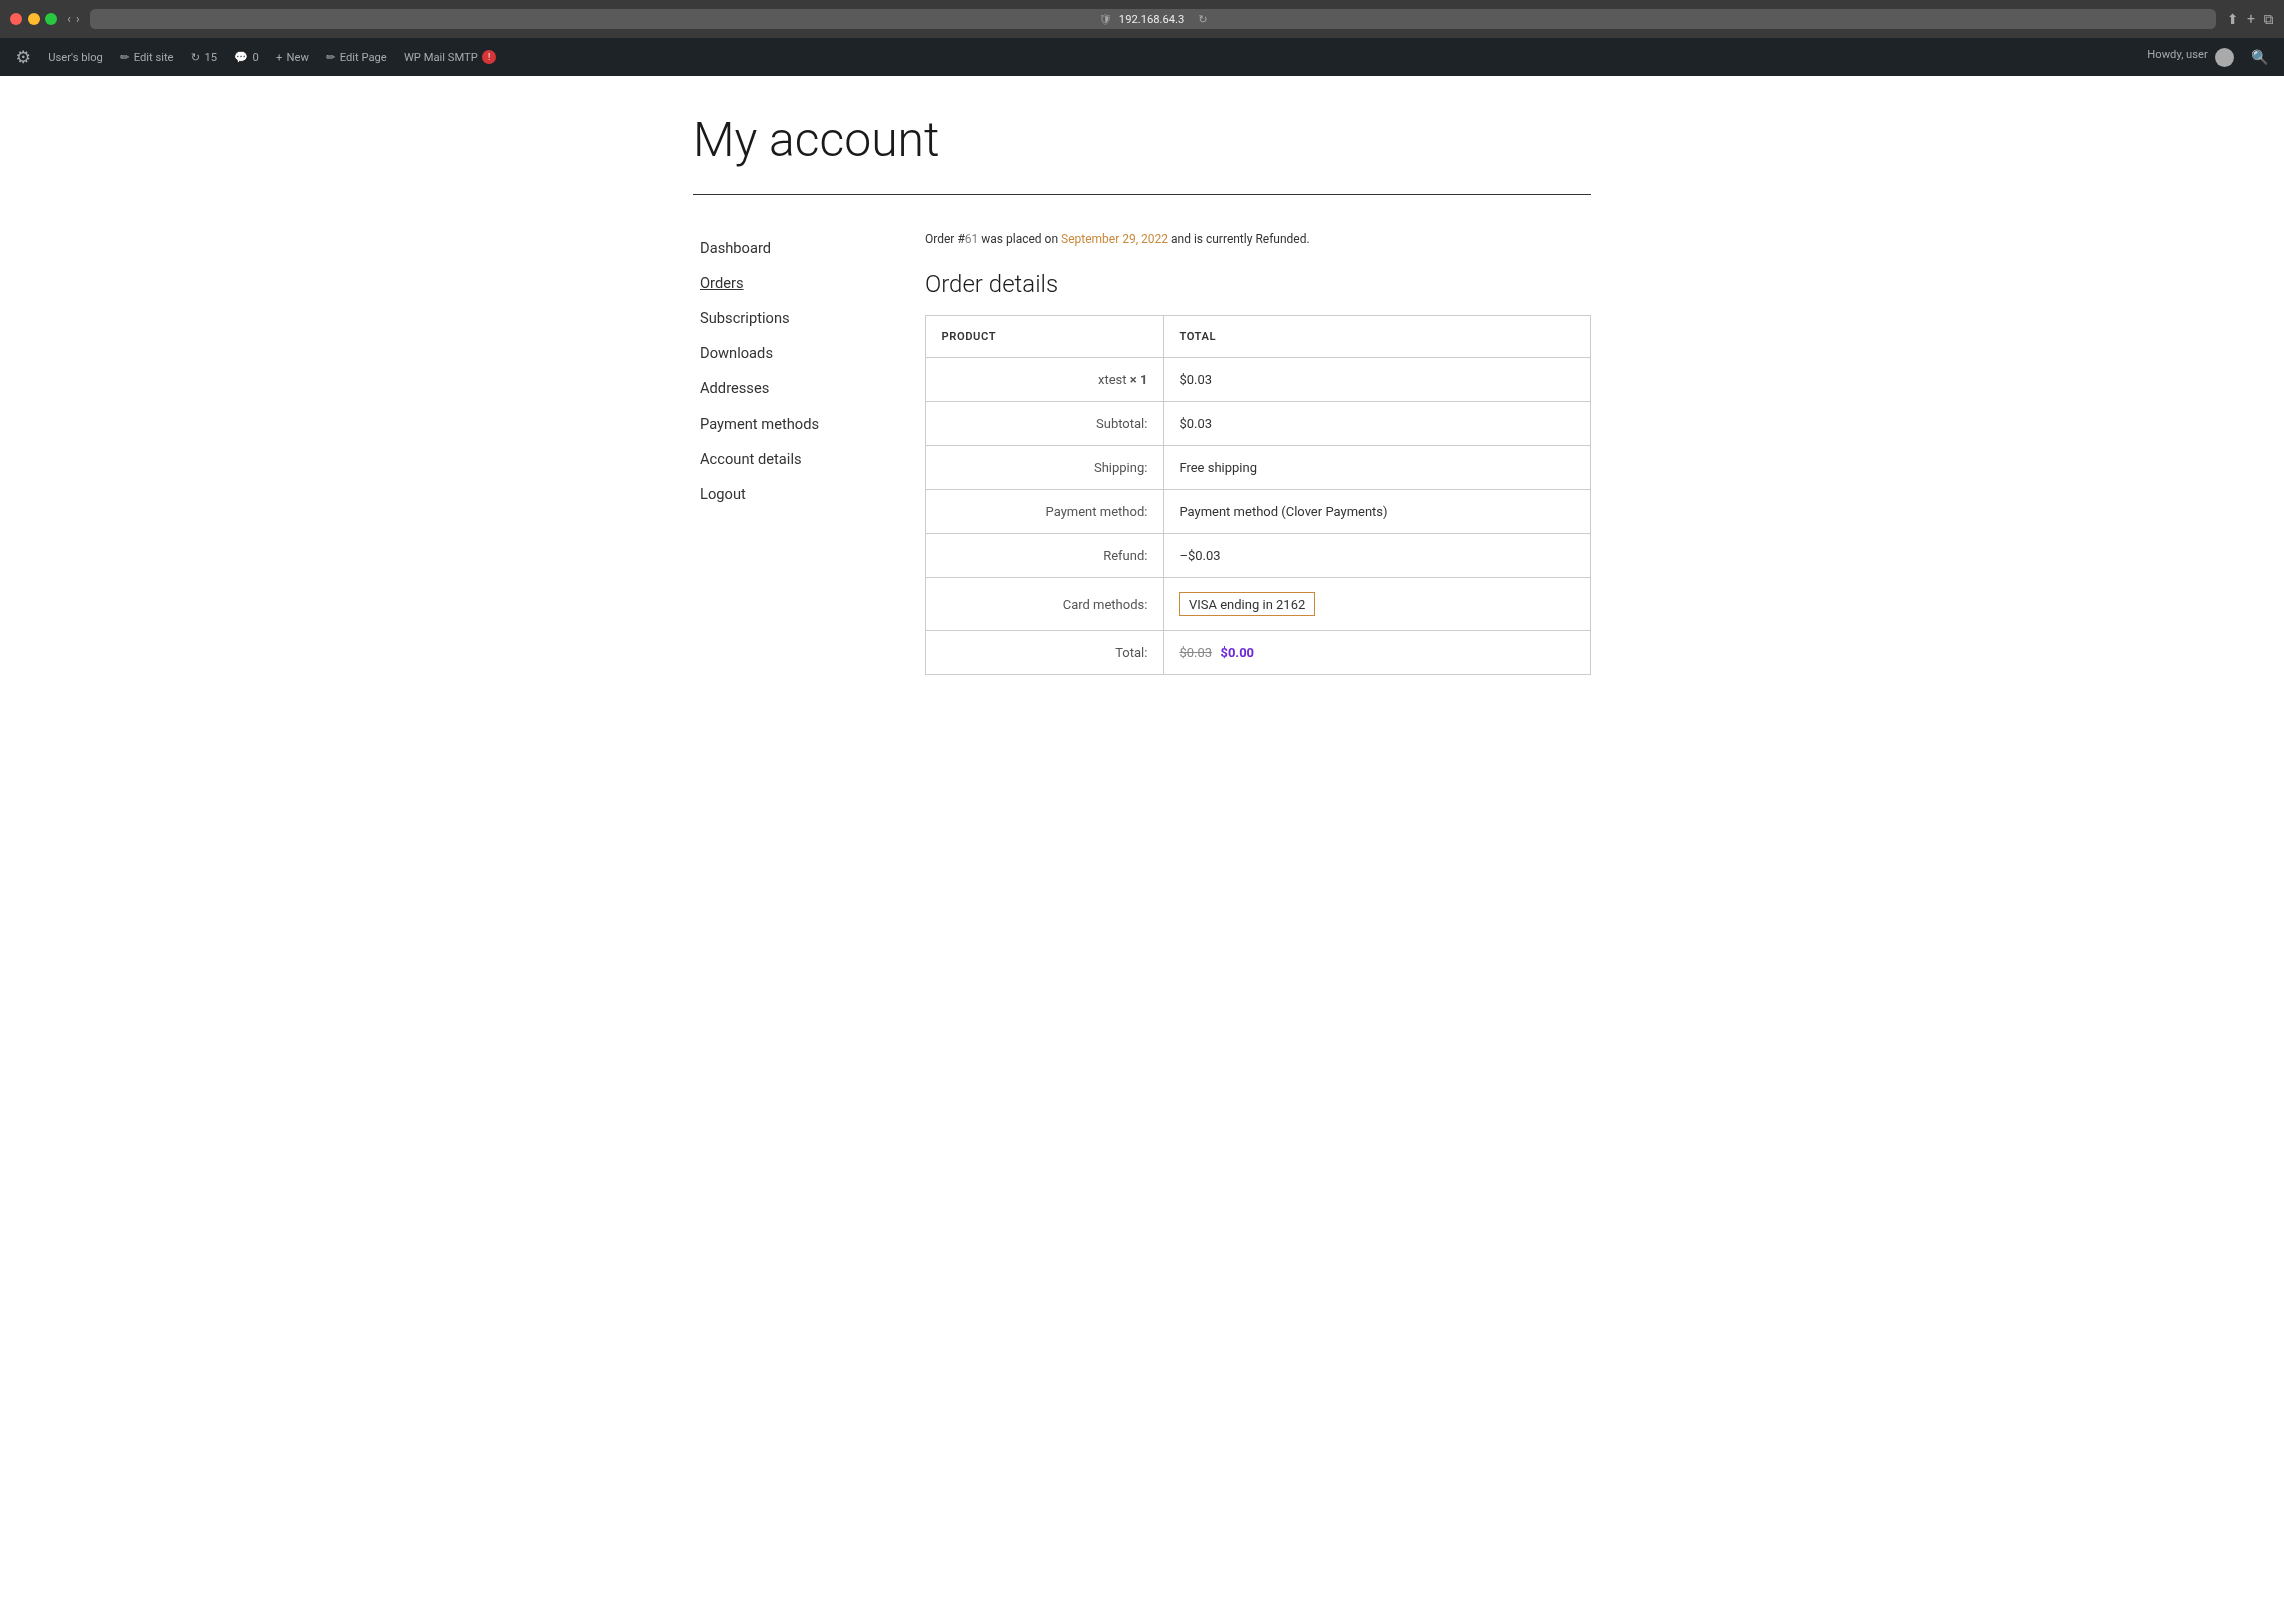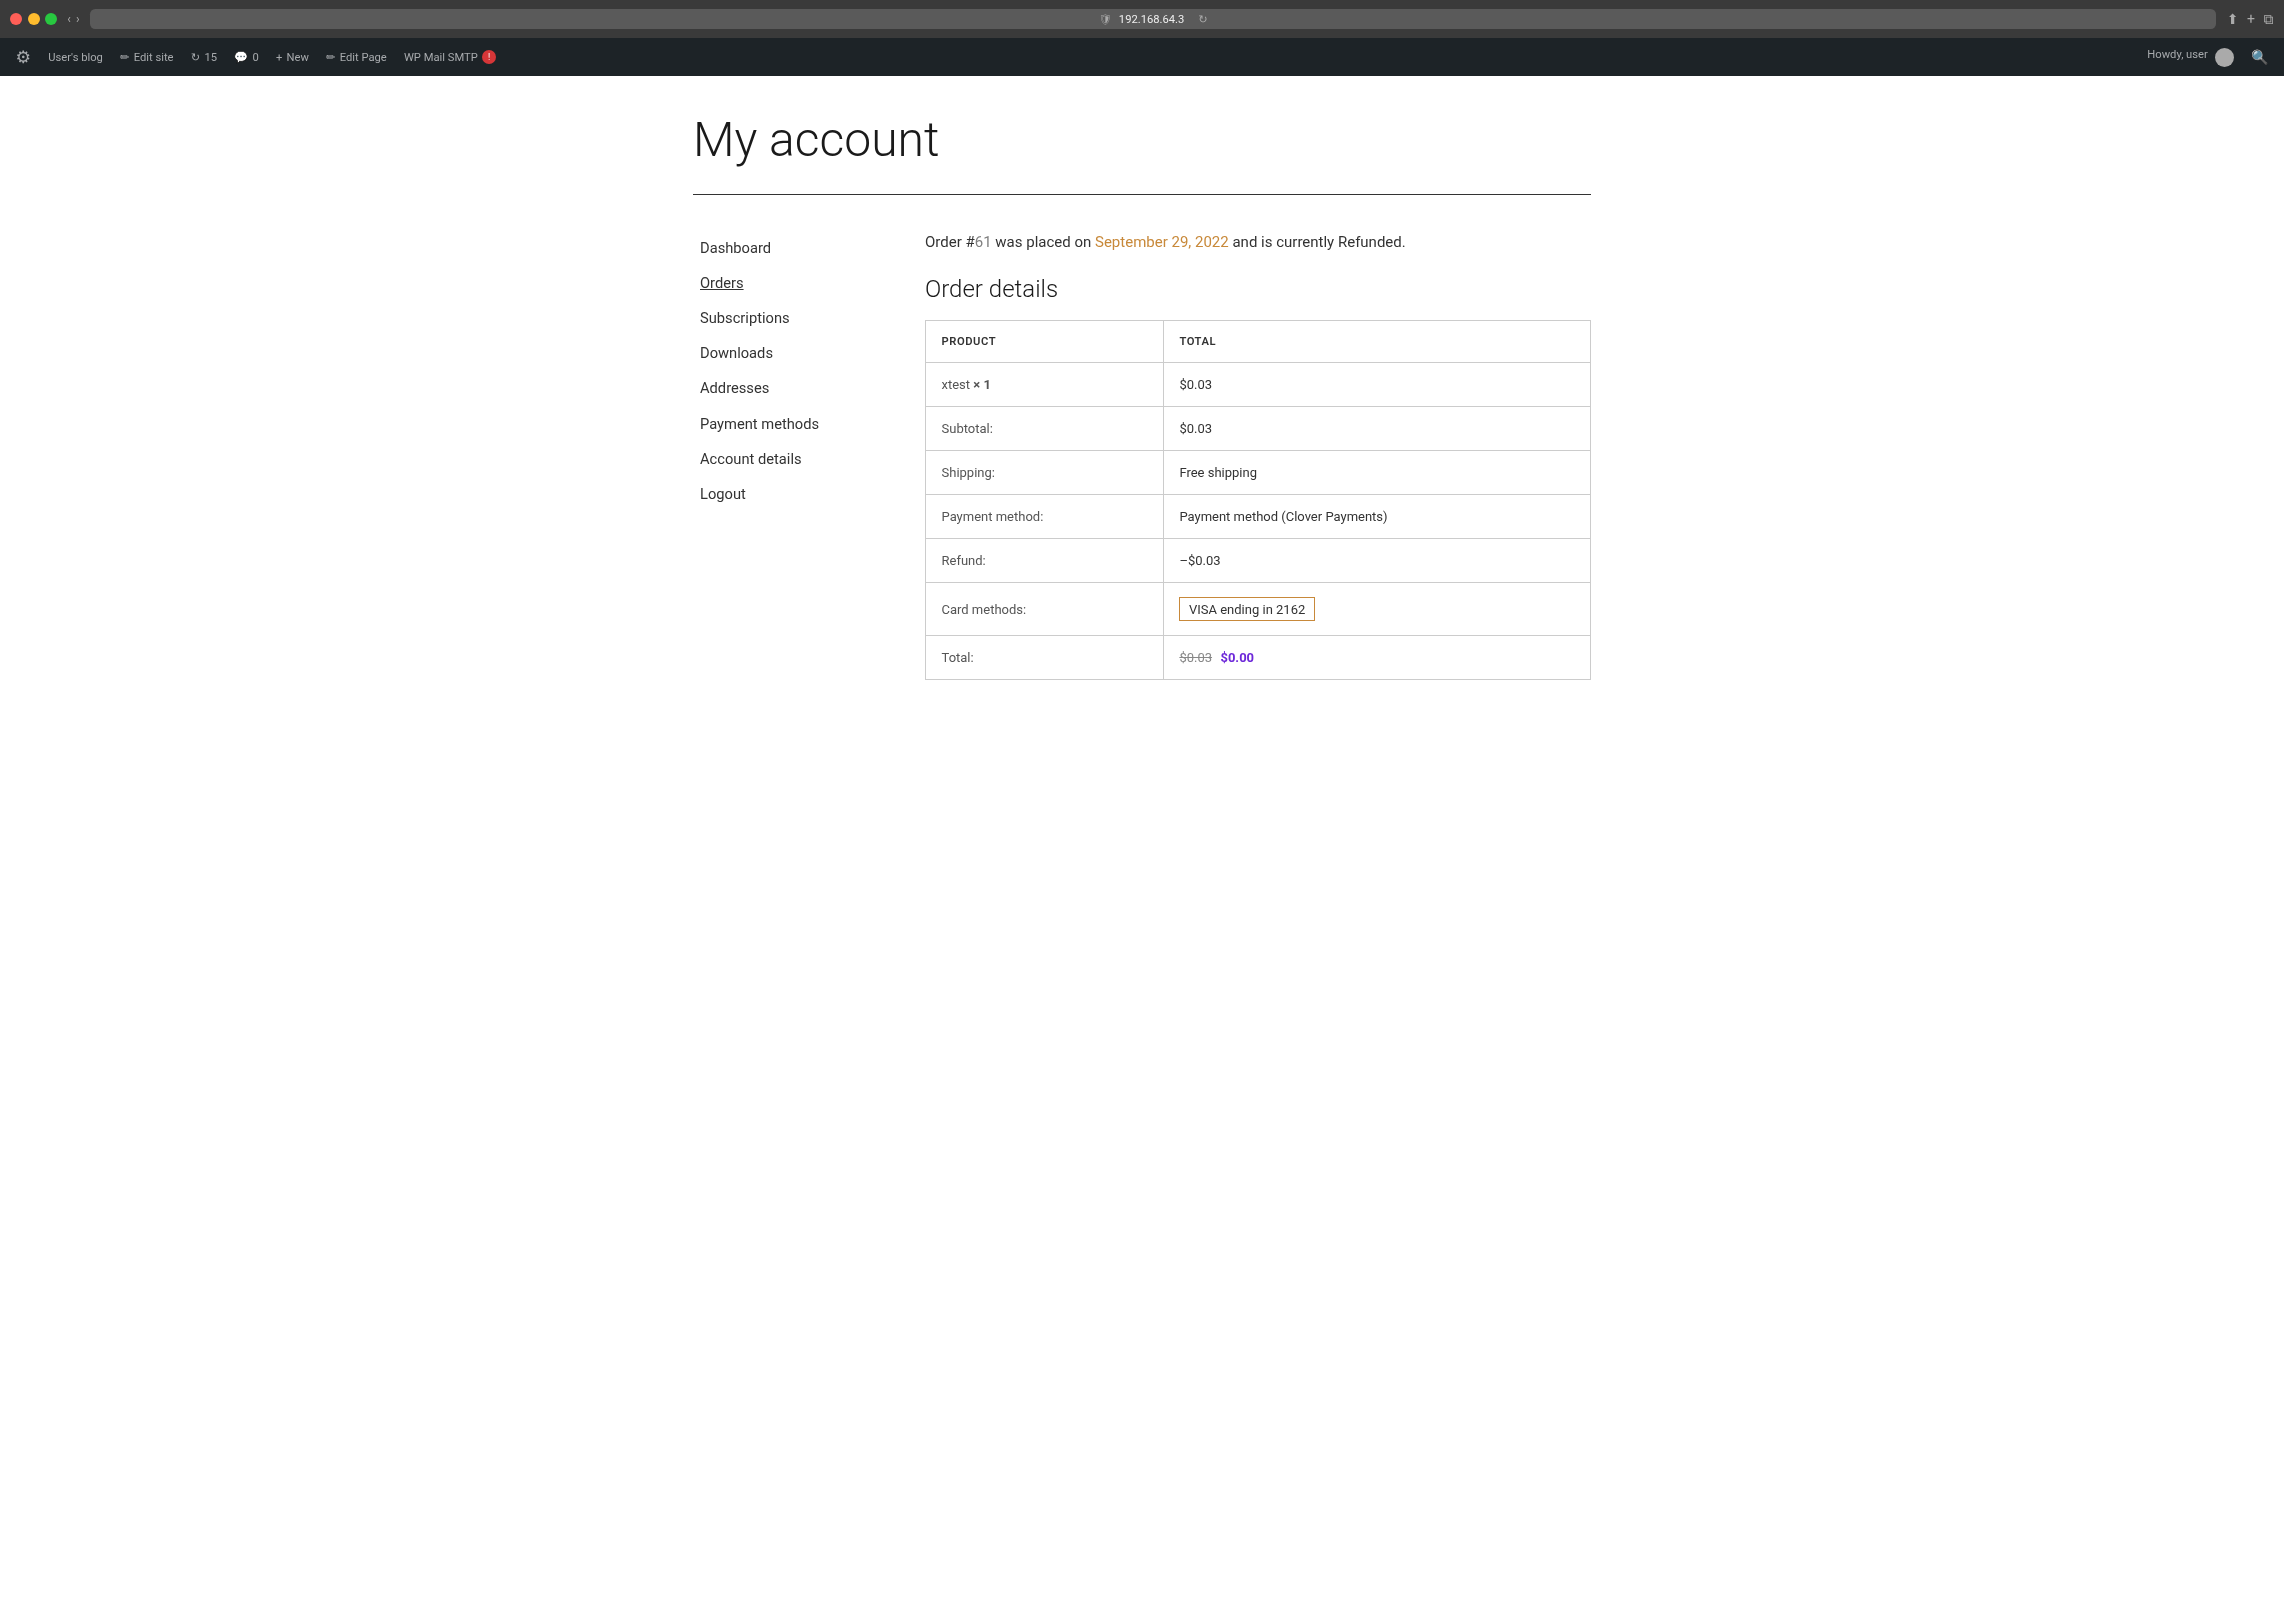--- a/index.html
+++ b/index.html
@@ -122,21 +122,21 @@
     .account-nav a.active {
       text-decoration: underline;
     }
 
     
     .account-main {
       flex: 1;
     }
 
     .order-summary-text {
-      font-size: 15px;
+      font-size: 12px;
       color: #333;
       margin-bottom: 21px;
       line-height: 1.6;
     }
     .order-summary-text .order-link { color: #7f7f7f; }
     .order-summary-text .date-link { color: #c8893a; text-decoration: none; }
     .order-summary-text .status-link { color: #333; text-decoration: none; }
 
     .order-details-title {
       font-size: 24px;
@@ -158,21 +158,21 @@
       color: #333;
       text-align: left;
     }
     .order-table thead th {
       font-size: 11.2px;
       font-weight: 600;
       letter-spacing: 0.05em;
       color: #333;
       background: #fff;
     }
-    .order-table tbody tr td:first-child { color: #555; }
+    .order-table tbody tr td:first-child { color: #555; text-align: right; }
 
     .product-qty { font-weight: 700; }
 
     .visa-badge {
       display: inline-block;
       border: 1.7px solid #c8893a;
       padding: 3.5px 8.6px;
       font-size: 13px;
       color: #333;
     }

